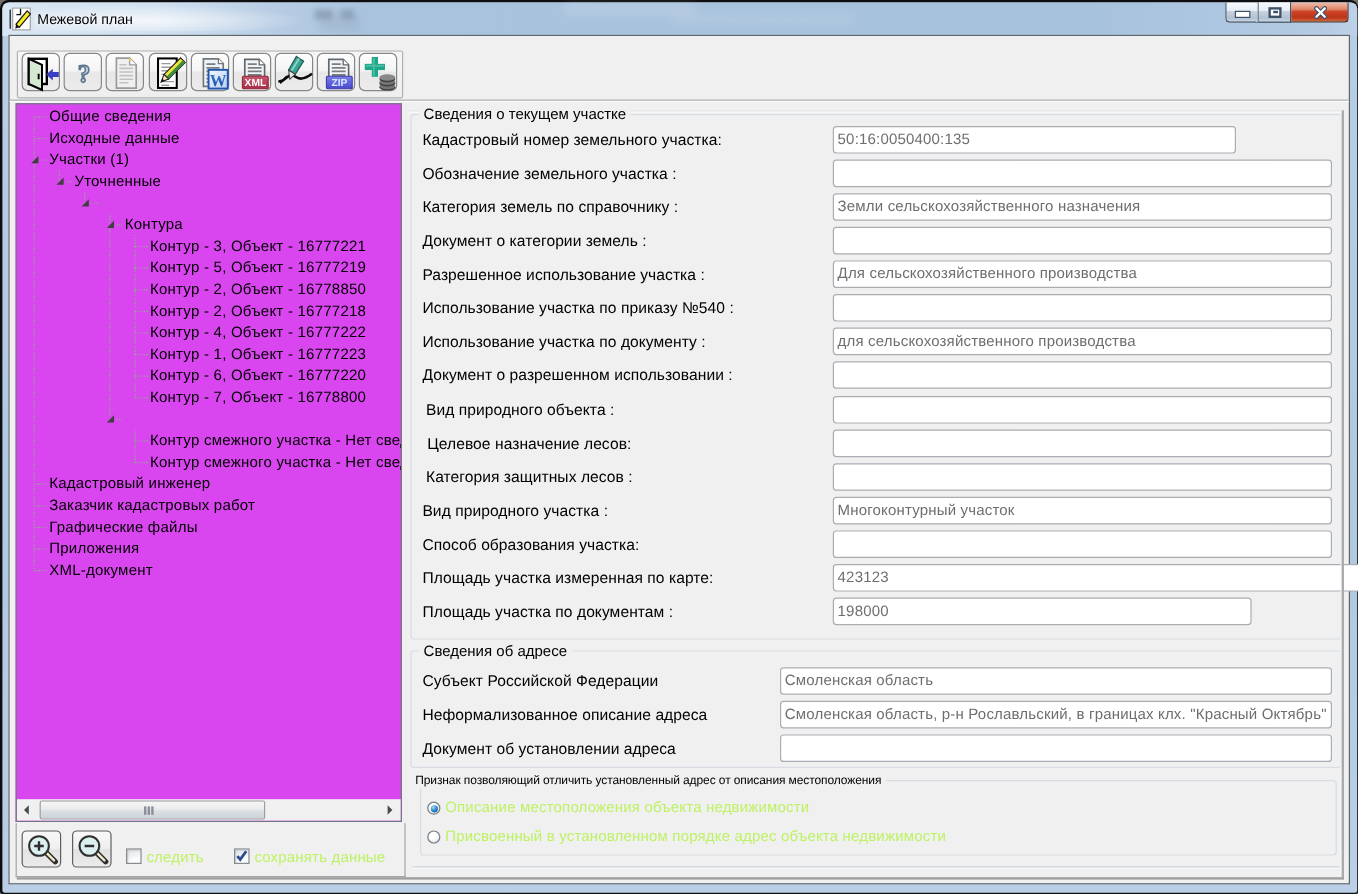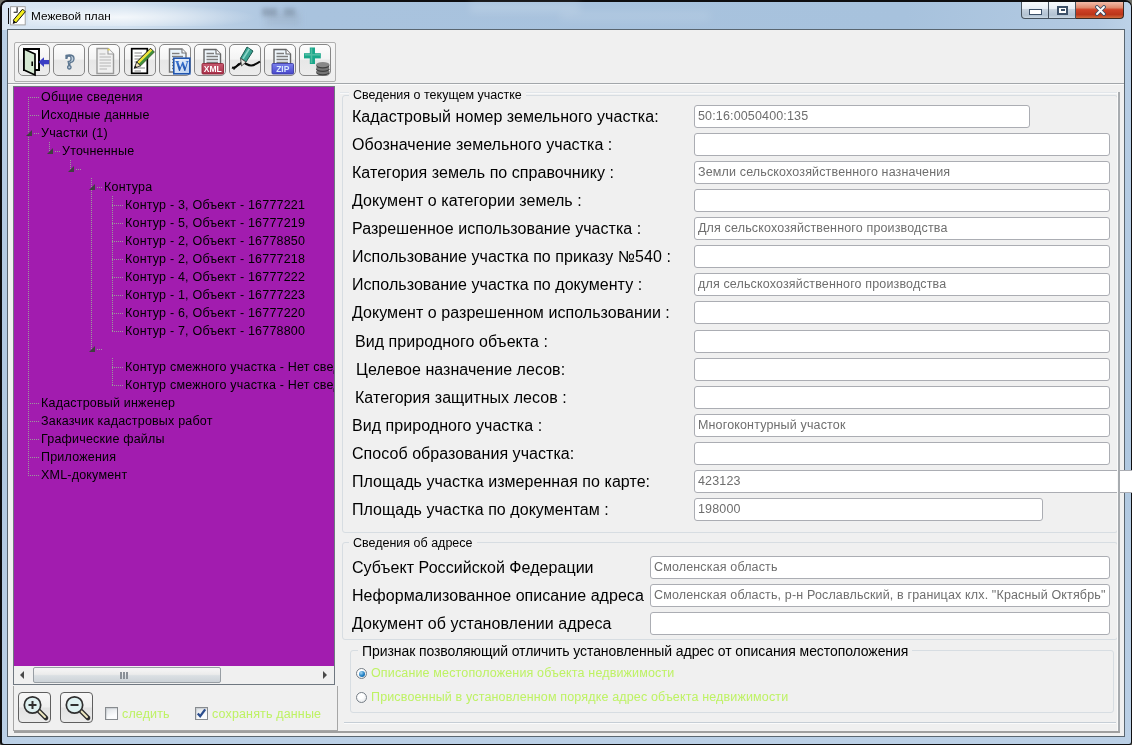--- a/index.html
+++ b/index.html
@@ -5,21 +5,21 @@
 html,body{width:1132px;height:745px;overflow:hidden}
 body{background:#6f6f68;font-family:"Liberation Sans",sans-serif;font-size:12px;position:relative}
 .ab{position:absolute}
 .win{position:absolute;left:0;top:0;width:1132px;height:745px;border-radius:7px 7px 3px 3px;
  background:#0e0e10;}
 .bframe{position:absolute;left:1.5px;top:1.5px;right:1.5px;bottom:1.5px;border-radius:6px 6px 2px 2px;
  background:linear-gradient(180deg,#cfdfee 0,#b8cee5 28px,#b0c8e0 60%,#bbd0e6 100%);}
 .titlebar{position:absolute;left:1.5px;top:2px;width:1129px;height:27.5px;border-radius:5px 5px 0 0;
  background:linear-gradient(90deg,#d9e6f3 0%,#d2e1f0 11%,#b7cde4 20%,#a9c3de 27%,#a7c2dd 80%,#b3cae2 97%,#bdd2e8 100%);}
 .client{position:absolute;left:7px;top:29px;width:1118px;height:708px;background:#f0f0f0;border:1px solid #5a6670;}
-.lbl{position:absolute;font-size:16px;letter-spacing:.05px;color:#000;white-space:nowrap;line-height:23px;height:23px}
+.lbl{position:absolute;font-size:13px;letter-spacing:.05px;color:#000;white-space:nowrap;line-height:23px;height:23px}
 .inp{position:absolute;height:23px;background:#fff;border:1px solid #abadb3;border-radius:3px;
  font-size:12.5px;letter-spacing:.15px;color:#6e6e6e;line-height:21px;padding-left:3px;white-space:nowrap;overflow:hidden}
 .grp{position:absolute;border:1px solid #d7dde2;border-radius:3px}
 .cap{position:absolute;z-index:5;font-size:12.5px;color:#000;background:#f0f0f0;padding:0 4px;white-space:nowrap;line-height:12px}
 .trow{position:absolute;height:18px;line-height:18px;font-size:12.5px;letter-spacing:.2px;white-space:nowrap;color:#000}
 .vdot{position:absolute;width:1px;background-image:repeating-linear-gradient(to bottom,#9b9b9b 0 1px,transparent 1px 2px)}
 .hdot{position:absolute;height:1px;background-image:repeating-linear-gradient(to right,#9b9b9b 0 1px,transparent 1px 2px)}
 .exp{position:absolute;width:0;height:0;border-left:6.5px solid transparent;border-bottom:6.5px solid #3f3f3f}
 .tbtn{position:absolute;width:32px;height:32px;border:1.5px solid #878787;border-radius:5px;
  background:linear-gradient(180deg,#fdfdfd 0%,#f4f4f4 46%,#e7e7e7 52%,#ececec 100%)}
@@ -182,21 +182,21 @@
 <rect x="4.8" y="9" width="15.2" height="1.6" fill="#4fbda2"></rect>
 <g>
 <ellipse cx="22.8" cy="27.8" rx="6.6" ry="2.7" fill="#3f3f3f"></ellipse>
 <ellipse cx="22.8" cy="26.6" rx="6.6" ry="2.7" fill="#757575"></ellipse>
 <ellipse cx="22.8" cy="24.3" rx="6.6" ry="2.7" fill="#3f3f3f"></ellipse>
 <ellipse cx="22.8" cy="23.1" rx="6.6" ry="2.7" fill="#757575"></ellipse>
 <ellipse cx="22.8" cy="20.8" rx="6.6" ry="2.7" fill="#3f3f3f"></ellipse>
 <ellipse cx="22.8" cy="19.6" rx="6.6" ry="2.7" fill="#888"></ellipse>
 </g>
 </svg></div>
-<div class="ab" style="left:13px;top:86px;width:322px;height:599px;border:1px solid #6f7780;background:#a21caf;overflow:hidden">
+<div class="ab" style="left:13px;top:86px;width:322px;height:599px;border:1px solid #6f7780;background:#d946ef;overflow:hidden">
 <div class="vdot" style="left:14px;top:10px;height:378px"></div>
 <div class="vdot" style="left:35px;top:55px;height:9px"></div>
 <div class="vdot" style="left:56px;top:73px;height:9px"></div>
 <div class="vdot" style="left:77px;top:91px;height:171px"></div>
 <div class="vdot" style="left:98px;top:109px;height:135px"></div>
 <div class="vdot" style="left:98px;top:271px;height:27px"></div>
 <div class="hdot" style="left:14px;top:10px;width:12px"></div>
 <div class="trow" style="left:27px;top:1px">Общие сведения</div>
 <div class="hdot" style="left:14px;top:28px;width:12px"></div>
 <div class="trow" style="left:27px;top:19px">Исходные данные</div>
@@ -312,21 +312,21 @@
 <div class="inp" style="left:694px;top:498px;width:349px">198000</div>
 <div class="grp" style="left:342px;top:542px;width:776px;height:98px"></div>
 <div class="cap" style="left:349px;top:537px">Сведения об адресе</div>
 <div class="lbl" style="left:352px;top:556px">Субъект Российской Федерации</div>
 <div class="inp" style="left:650px;top:556px;width:460px">Смоленская область</div>
 <div class="lbl" style="left:352px;top:584px">Неформализованное описание адреса</div>
 <div class="inp" style="left:650px;top:584px;width:460px">Смоленская область, р-н Рославльский, в границах клх. "Красный Октябрь"</div>
 <div class="lbl" style="left:352px;top:612px">Документ об установлении адреса</div>
 <div class="inp" style="left:650px;top:612px;width:460px"></div>
 <div class="grp" style="left:350px;top:650px;width:764px;height:63px"></div>
-<div class="cap" style="left:358px;top:645px;font-size:14px;letter-spacing:-.08px">Признак позволяющий отличить установленный адрес от описания местоположения</div>
+<div class="cap" style="left:342px;top:645px;font-size:10px;letter-spacing:-.08px">Признак позволяющий отличить установленный адрес от описания местоположения</div>
 <div class="radio" style="left:356px;top:668px">
 <div class="ab" style="left:1.7px;top:1.7px;width:6px;height:6px;border-radius:50%;background:radial-gradient(circle at 35% 30%,#a6d8f4,#1f7fc4 55%,#155d94 100%)"></div>
 </div>
 <div class="cblbl" style="left:371px;top:667px">Описание местоположения объекта недвижимости</div>
 <div class="radio" style="left:356px;top:691.5px"></div>
 <div class="cblbl" style="left:371px;top:690.5px">Присвоенный в установленном порядке адрес объекта недвижимости</div>
 <div class="ab" style="left:340px;top:92px;width:779px;height:1px;background:#e2e6ea"></div>
 <div class="ab" style="left:340px;top:93px;width:779px;height:1px;background:#f8f9fa"></div>
 <div class="ab" style="left:1116.5px;top:92px;width:1px;height:640px;background:#fafafa"></div>
 <div class="ab" style="left:1118px;top:92px;width:1.5px;height:640px;background:#a8acb0"></div>

